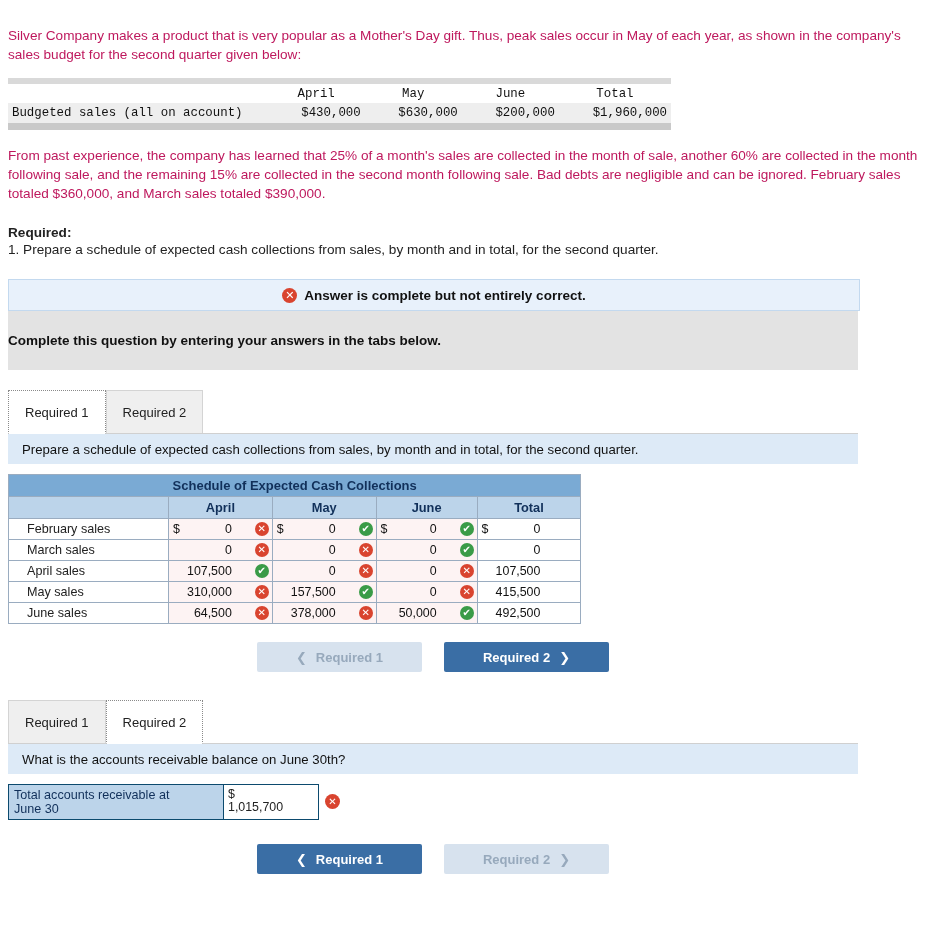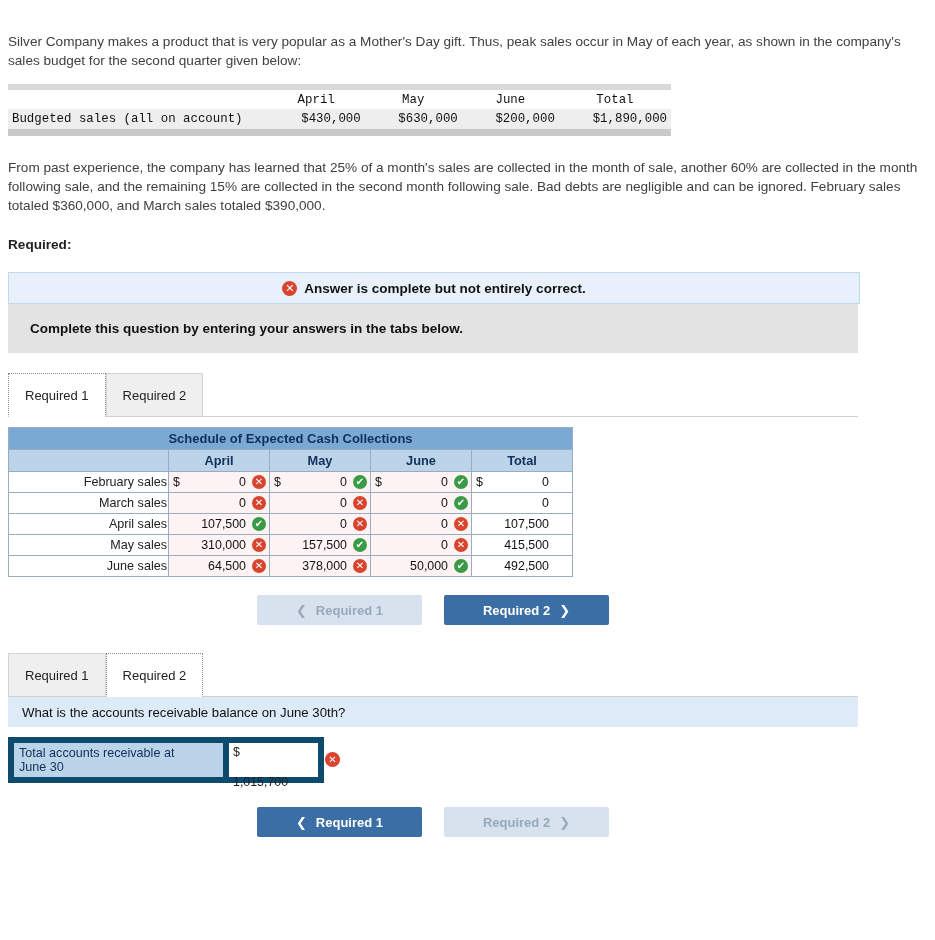--- a/index.html
+++ b/index.html
@@ -16,22 +16,22 @@
   h1.title{
     font-size:17.5px;
     font-weight:bold;
     margin:4px 0 0 0;
     color:#000;
     letter-spacing:-0.1px;
   }
   p.para{
     font-size:13.6px;
     line-height:19px;
-    margin:22px 0 0 0;
-    color:#404040;
+    margin:16px 0 0 0;
+    color:#be185d;
   }
   .budget-table{
     margin-top:14px;
     width:663px;
     border-collapse:collapse;
     font-family:"Liberation Mono", monospace;
     font-size:12.4px;
   }
   .budget-table td{
     padding:3px 4px;
@@ -73,24 +73,23 @@
     font-size:11px;
     line-height:15px;
     text-align:center;
     margin-right:7px;
     font-weight:bold;
     font-family:"DejaVu Sans",sans-serif;
   }
   .greybar{
     width:850px;
     background:#e3e3e3;
-    height:49px;
+    height:59px;
     display:flex;
     align-items:center;
-    padding-left:22px;
     box-sizing:border-box;
     font-weight:bold;
     font-size:13.5px;
     color:#111;
   }
   .tabs{
     margin-top:18px;
     display:flex;
     align-items:flex-end;
     height:46px;
@@ -137,42 +136,42 @@
     color:#111;
   }
   table.sched{
     margin-top:10px;
     border-collapse:collapse;
     font-size:12.6px;
     table-layout:fixed;
   }
   table.sched td, table.sched th{
     border:1px solid #9aacc0;
-    padding:3px 1px;
+    padding:3px 18px;
     height:19px;
     box-sizing:border-box;
   }
   .sched-title{
     background:#7aaad4;
     color:#11305a;
     font-weight:bold;
     text-align:center;
     font-size:13px;
     height:22px;
   }
   .sched-colhead{
     background:#bcd4ea;
     color:#11305a;
     font-weight:bold;
     text-align:center;
     font-size:12.8px;
     height:21px;
   }
   .rowlabel{
-    text-align:right;
+    text-align:left;
     background:#fff;
     width:160px;
   }
   .cellbox{
     position:relative;
     background:#fdf3f3;
   }
   .cellbox.white{background:#ffffff;}
   .dollar{
     position:absolute;
@@ -217,42 +216,42 @@
   }
   .btn.primary{background:#3a6ea5;color:#fff;}
   .btn.disabled{background:#d7e2ee;color:#97a9bc;}
   .q2table{
     margin-top:10px;
     border-collapse:collapse;
     font-size:12.6px;
     table-layout:fixed;
   }
   .q2table td{
-    border:6px solid #0c4a6e;
+    border:1px solid #0c4a6e;
     padding:3px 5px;
     box-sizing:border-box;
   }
   .q2label{
     background:#bcd4ea;
     color:#11305a;
     width:215px;
     height:33px;
     line-height:14px;
     font-size:12.6px;
     vertical-align:middle;
   }
   .q2val{
     width:95px;
     background:#ffffff;
     position:relative;
     height:33px;
     vertical-align:middle;
   }
   .q2val .d{position:absolute;left:4px;top:2px;font-size:12.4px;}
-  .q2val .n{position:absolute;left:4px;top:32px;font-size:12.4px;}
+  .q2val .n{position:absolute;left:4px;top:15px;font-size:12.4px;}
   .q2mark{
     position:absolute;right:-22px;top:9px;
     width:15px;height:15px;border-radius:50%;
     background:#d9442f;color:#fff;font-size:10px;line-height:15px;
     text-align:center;font-family:"DejaVu Sans",sans-serif;
   }
   .caret{font-family:"DejaVu Sans",sans-serif;font-size:13px;}
 </style>
 </head>
 <body>
@@ -272,50 +271,54 @@
       <td style="width:95px">April</td>
       <td style="width:95px">May</td>
       <td style="width:95px">June</td>
       <td style="width:110px">Total</td>
     </tr>
     <tr class="bt-row">
       <td class="label-cell">Budgeted sales (all on account)</td>
       <td class="num-cell">$430,000</td>
       <td class="num-cell">$630,000</td>
       <td class="num-cell">$200,000</td>
-      <td class="num-cell">$1,890,000</td>
+      <td class="num-cell">$1,960,000</td>
     </tr>
     <tr class="bt-foot">
           <td colspan="5"></td>
         </tr>
   </tbody>
     </table>
 
   <p class="para">From past experience, the company has learned that 25% of a month's sales are collected in the month of sale, another 60% are collected in the month following sale, and the remaining 15% are collected in the second month following sale. Bad debts are negligible and can be ignored. February sales totaled $360,000, and March sales totaled $390,000.</p>
 
   <div class="req-head">Required:</div>
+  <div class="req-line">1. Prepare a schedule of expected cash collections from sales, by month and in total, for the second quarter.</div>
 
   <div class="alertbar">
     <span class="xcircle">✕</span>
     <span>Answer is complete but not entirely correct.</span>
   </div>
 
   <div class="greybar">
     <span>Complete this question by entering your answers in the tabs below.</span>
   </div>
 
   <div class="tabs">
     <div class="tab active">
       <span>Required 1</span>
     </div>
     <div class="tab inactive">
       <span>Required 2</span>
     </div>
   </div>
 
+  <div class="prompt">
+    <span>Prepare a schedule of expected cash collections from sales, by month and in total, for the second quarter.</span>
+  </div>
 
   <table class="sched">
     <tbody>
         <tr>
       <td colspan="5" class="sched-title">Schedule of Expected Cash Collections</td>
     </tr>
     <tr>
       <td class="sched-colhead" style="width:160px;background:#bcd4ea;"></td>
       <td class="sched-colhead" style="width:101px">April</td>
       <td class="sched-colhead" style="width:101px">May</td>

